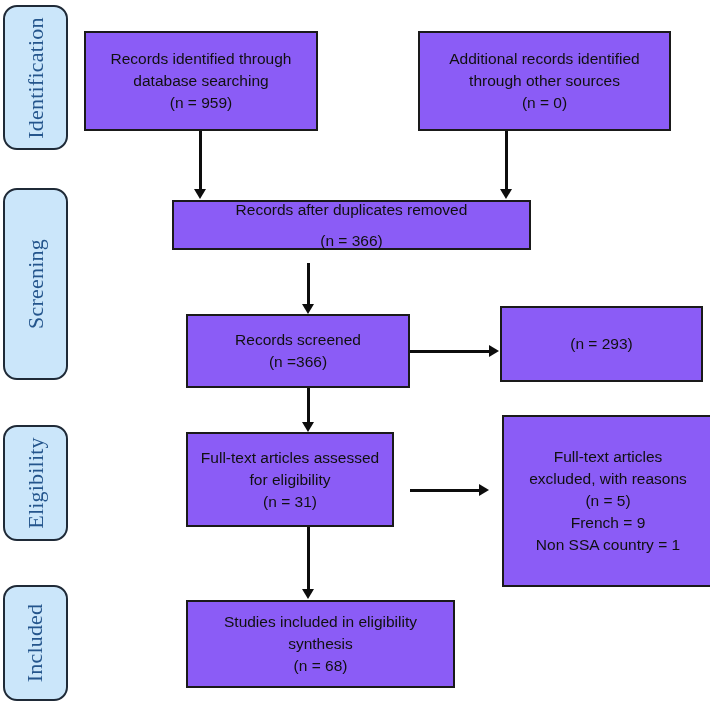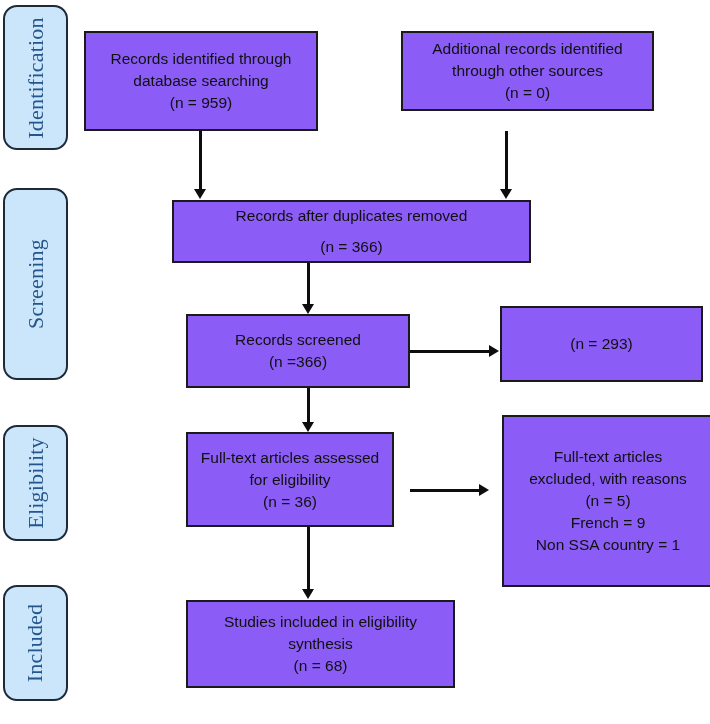--- a/index.html
+++ b/index.html
@@ -102,33 +102,33 @@
   <div class="phase-tab" style="left:3px; top:585px; width:65px; height:116px;">
     <span class="phase-label">Included</span>
   </div>
 
   <div class="flow-box" style="left:84px; top:31px; width:234px; height:100px;">
     <span class="line">Records identified through</span>
     <span class="line">database searching</span>
     <span class="line">(n = 959)</span>
   </div>
 
-  <div class="flow-box" style="left:401px; top:31px; width:253px; height:80px;">
+  <div class="flow-box" style="left:418px; top:31px; width:253px; height:100px;">
     <span class="line">Additional records identified</span>
     <span class="line">through other sources</span>
     <span class="line">(n = 0)</span>
   </div>
 
   <div class="conn conn-v" style="left:199px; top:131px; height:59px;"></div>
   <div class="arrow-down" style="left:194px; top:189px;"></div>
 
   <div class="conn conn-v" style="left:505px; top:131px; height:59px;"></div>
   <div class="arrow-down" style="left:500px; top:189px;"></div>
 
-  <div class="flow-box" style="left:172px; top:200px; width:359px; height:63px;gap:9px;">
+  <div class="flow-box" style="left:172px; top:200px; width:359px; height:50px;gap:9px;">
     <span class="line">Records after duplicates removed</span>
     <span class="line">(n = 366)</span>
   </div>
 
   <div class="conn conn-v" style="left:307px; top:263px; height:42px;"></div>
   <div class="arrow-down" style="left:302px; top:304px;"></div>
 
   <div class="flow-box" style="left:186px; top:314px; width:224px; height:74px;">
     <span class="line">Records screened</span>
     <span class="line">(n =366)</span>
@@ -140,21 +140,21 @@
 
   <div class="conn conn-h" style="left:410px; top:350px; width:80px;"></div>
   <div class="arrow-right" style="left:489px; top:345px;"></div>
 
   <div class="conn conn-v" style="left:307px; top:388px; height:35px;"></div>
   <div class="arrow-down" style="left:302px; top:422px;"></div>
 
   <div class="flow-box" style="left:186px; top:432px; width:208px; height:95px;">
     <span class="line">Full-text articles assessed</span>
     <span class="line">for eligibility</span>
-    <span class="line">(n = 36)</span>
+    <span class="line">(n = 31)</span>
   </div>
 
   <div class="flow-box" style="left:490px; top:415px; width:212px; height:172px;margin-left:12px;">
     <span class="line">Full-text articles</span>
     <span class="line">excluded, with reasons</span>
     <span class="line">(n = 5)</span>
     <span class="line">French = 9</span>
     <span class="line">Non SSA country = 1</span>
   </div>
 

